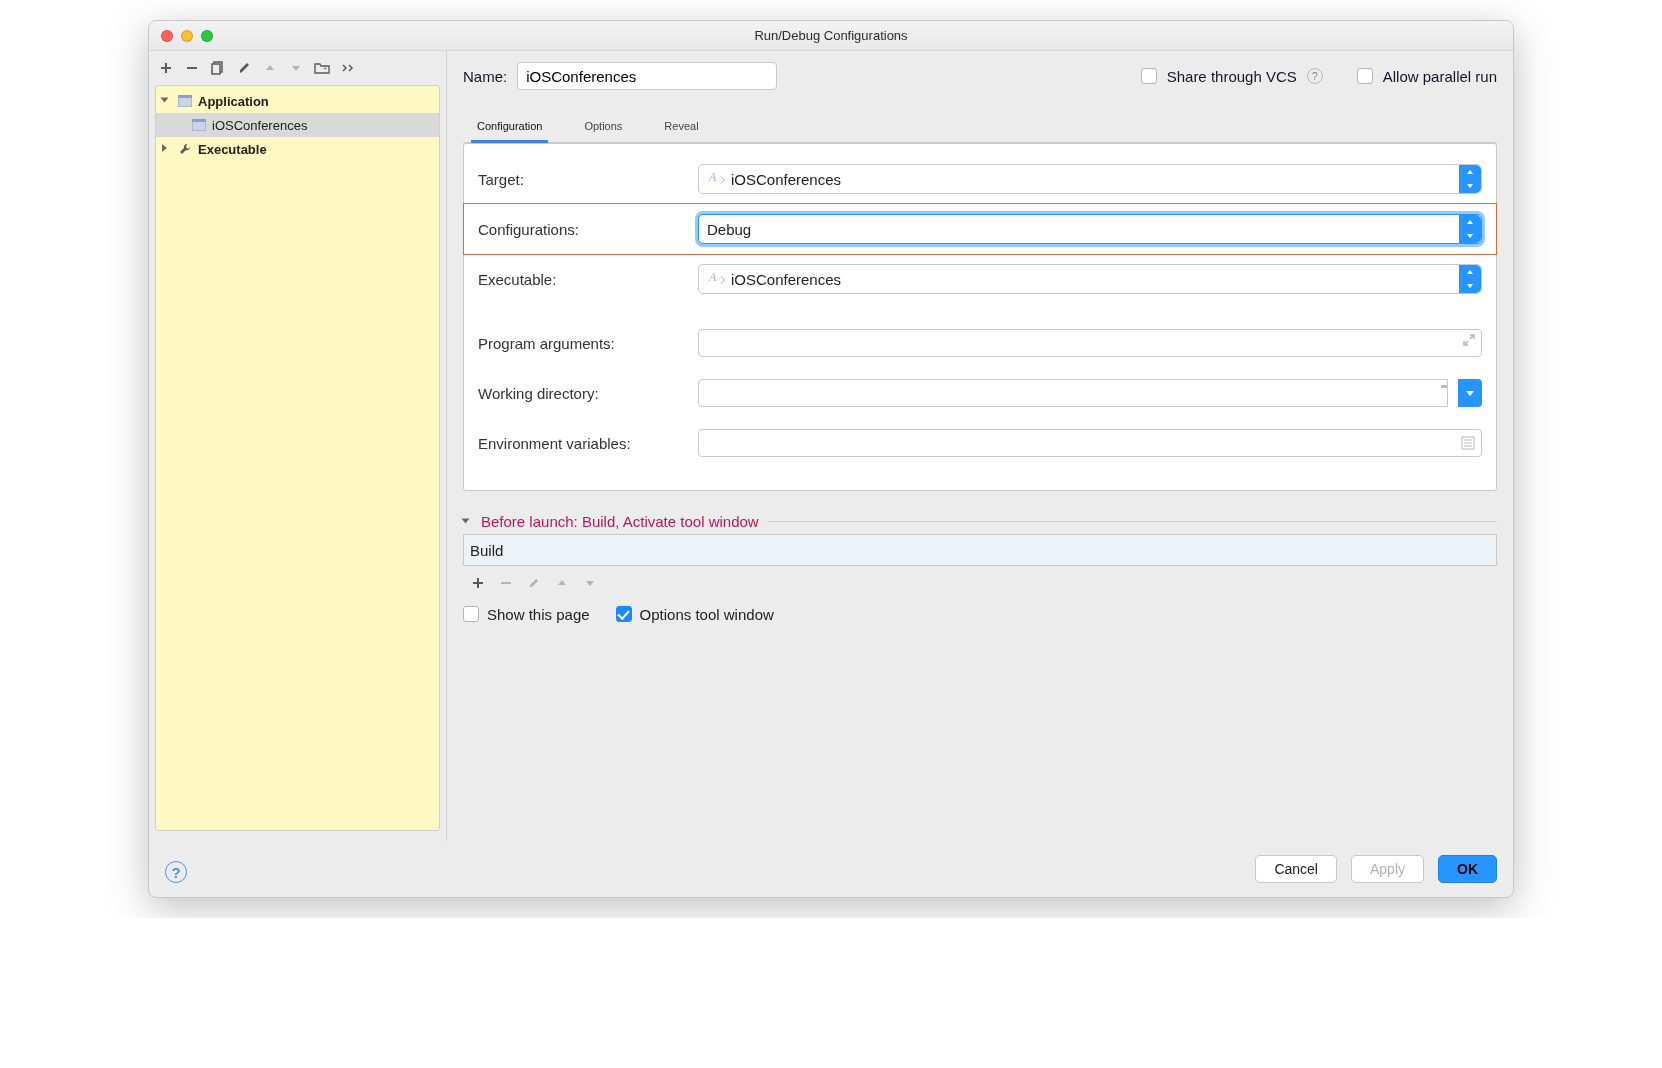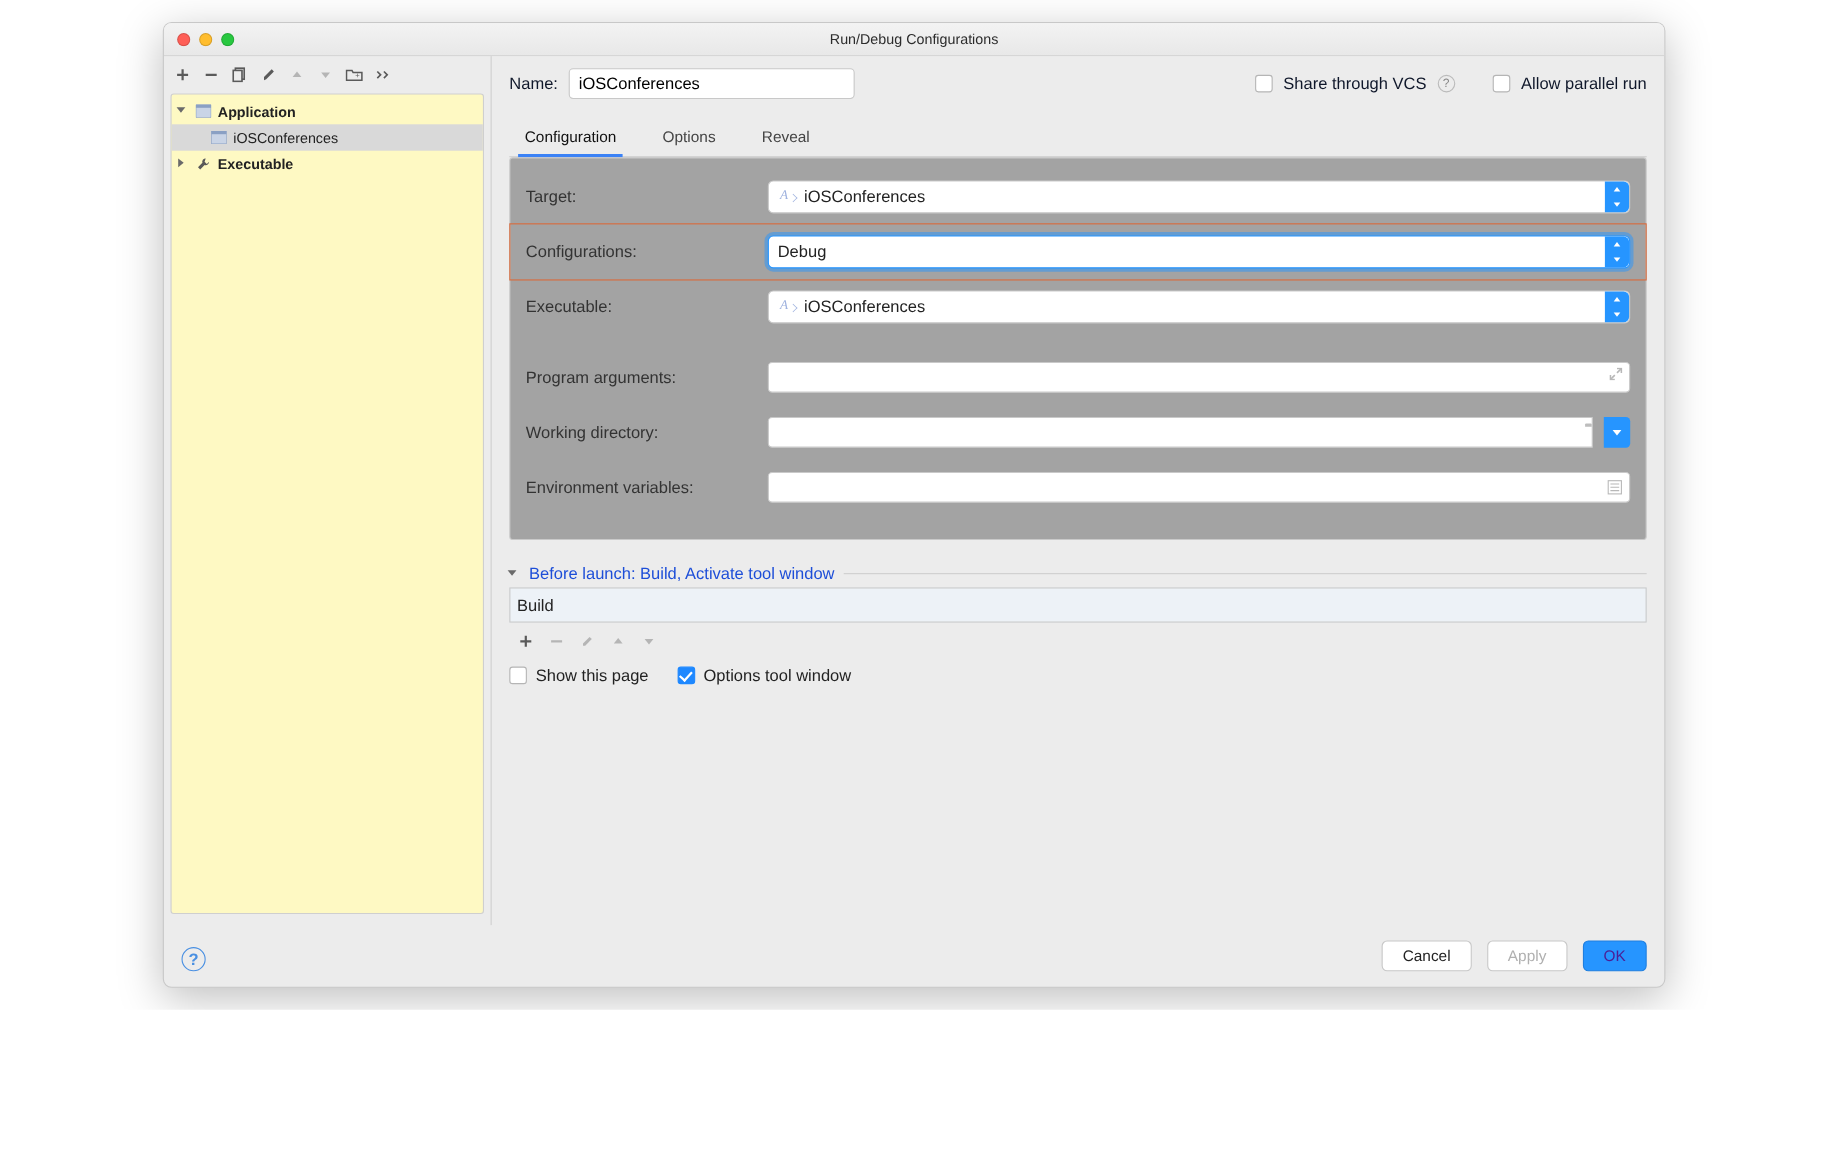--- a/index.html
+++ b/index.html
@@ -26,42 +26,42 @@
   .main { flex:1; display:flex; flex-direction:column; padding:0 16px; }
   .row1 { display:flex; align-items:center; gap:10px; height:50px; }
   .label { font-size:15px; color:#0f172a; }
   .textbox { height:28px; border:1px solid #c8c8c8; border-radius:4px; background:#fff; padding:2px 8px; font-size:15px; }
   .name-input { width:260px; }
   .ck { width:16px; height:16px; border:1px solid #b5b5b5; border-radius:3px; background:#fff; display:inline-flex; align-items:center; justify-content:center; }
   .ck.checked { background:#1e88ff; border-color:#1e88ff; }
   .ck.checked::after{ content:""; width:9px; height:5px; border-left:2px solid #fff; border-bottom:2px solid #fff; transform:rotate(-48deg); margin-top:-2px; }
   .helpq { width:16px; height:16px; border:1px solid #bbb; border-radius:50%; color:#888; font-size:11px; display:flex; align-items:center; justify-content:center; }
   .tabs { display:flex; gap:34px; height:40px; align-items:flex-end; border-bottom:1px solid #cccccc; padding-left:10px; margin-top:2px;}
-  .tab { font-size:14px; color:#444; padding:0 4px 10px; position:relative; }
+  .tab { font-size:11px; color:#444; padding:0 4px 10px; position:relative; }
   .tab.active { color:#111; }
   .tab.active::after { content:""; position:absolute; left:-2px; right:-2px; bottom:-1px; height:3px; background:#3b82f6; }
-  .config-box { border:1px solid #c9c9c9; background:#a3a3a3; border-radius:3px; margin-top:0px; padding:10px 14px 22px; }
+  .config-box { border:1px solid #c9c9c9; background:#ffffff; border-radius:3px; margin-top:0px; padding:10px 14px 22px; }
   .form-row { display:flex; align-items:center; height:50px; gap:10px; }
   .form-label { width:210px; font-size:15px; color:#333; }
   .combo { flex:1; height:30px; background:#fff; border:1px solid #c9c9c9; border-radius:5px; position:relative; display:flex; align-items:center; padding-left:8px; font-size:15px; }
   .combo .stepper { position:absolute; right:0; top:0; bottom:0; width:22px; background:#2695ff; border-radius:0 5px 5px 0; display:flex; flex-direction:column; }
   .combo .stepper div{ flex:1; display:flex; align-items:center; justify-content:center; }
   .hl { box-shadow:0 0 0 3px rgba(38,149,255,.5); border-color:#2695ff; }
   .hl-row-outline { position:absolute; border:1px solid #d96a3b; pointer-events:none; }
   .input-flat { flex:1; height:28px; background:#fff; border:1px solid #c9c9c9; border-radius:4px; position:relative; padding-left:8px; display:flex; align-items:center; }
   .input-flat .corner { position:absolute; right:6px; top:4px; color:#b8b8b8; }
   .inline-btn { width:24px; height:28px; background:#2695ff; border-radius:0 4px 4px 0; display:flex; align-items:center; justify-content:center; }
-  .section-title { display:flex; align-items:center; gap:8px; margin:22px 0 4px; color:#1d4ed8; }
+  .section-title { display:flex; align-items:center; gap:8px; margin:22px 0 4px; color:#be185d; }
   .section-title .line { flex:1; height:1px; background:#cfcfcf; }
   .list-box { border:1px solid #c9c9c9; background:#edf2f7; height:32px; display:flex; align-items:center; padding-left:6px; font-size:15px; }
   .list-tb { display:flex; gap:6px; align-items:center; height:34px; padding-left:4px; }
   .chk-row { display:flex; gap:8px; margin-top:6px; }
   .footer { height:56px; display:flex; align-items:center; justify-content:flex-end; gap:14px; padding:0 16px; border-top:0; }
   .btn { height:28px; padding:0 18px; border-radius:5px; border:1px solid #c8c8c8; background:#fff; font-size:14px; display:flex; align-items:center; }
-  .btn.primary { background:#2695ff; border-color:#1f7fe0; color:#4c1d95; font-weight:400; }
+  .btn.primary { background:#2695ff; border-color:#1f7fe0; color:#000000; font-weight:700; }
   .btn.disabled { color:#b0b0b0; }
   .helpbig { position:absolute; left:16px; bottom:14px; width:22px; height:22px; border:1.5px solid #4a90e2; color:#4a90e2; border-radius:50%; display:flex; align-items:center; justify-content:center; font-weight:700; }
   svg { display:block; }
   .appcode-icon { width:16px; height:16px; position:relative; }
   .appcode-icon::before { content:"A"; font-family: serif; font-style:italic; font-size:12px; color:#9fb2df; position:absolute; left:2px; top:-1px;}
   .appcode-icon::after { content:""; position:absolute; right:-2px; top:5px; width:7px; height:7px; border-top:1.5px solid #9fb2df; border-right:1.5px solid #9fb2df; transform:rotate(45deg) scale(.7);}
   .config-area { position:relative; }
   .folder-icon { width:14px; height:10px; background:#bdbdbd; border-radius:1px; position:relative; }
   .folder-icon::before{content:""; position:absolute; top:-3px; left:0; width:6px; height:3px; background:#bdbdbd; border-radius:1px 1px 0 0;}
 </style>

